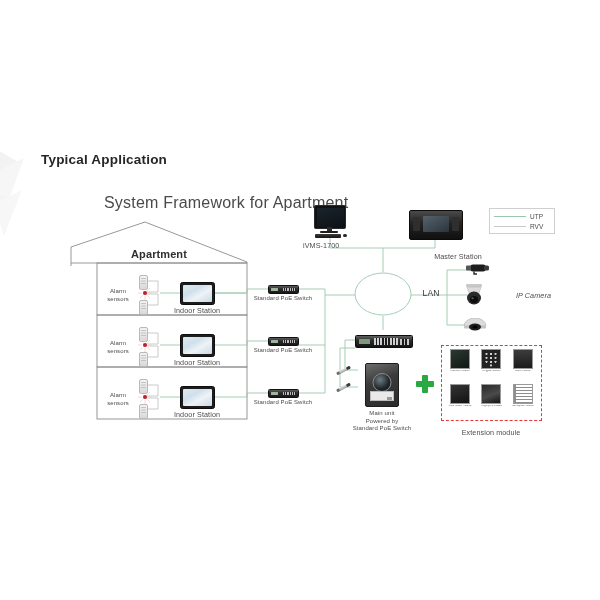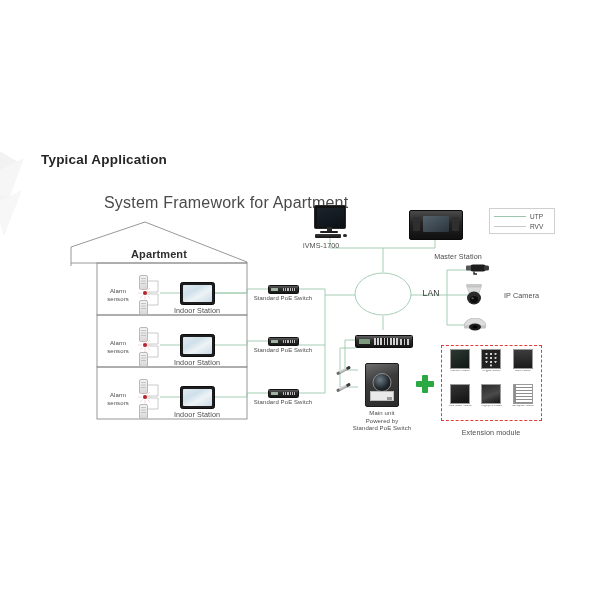--- a/index.html
+++ b/index.html
@@ -336,21 +336,21 @@
   <ellipse cx="12" cy="14" rx="7" ry="6.5" fill="#2a2a2a"></ellipse>
   <ellipse cx="12" cy="15.5" rx="4" ry="3.6" fill="#0c0c0c"></ellipse>
   <ellipse cx="10.6" cy="14.2" rx="1.2" ry="1" fill="#4a5a66"></ellipse>
 </svg>
 <svg class="cam-dome" style="left:462px;top:318px;" viewBox="0 0 26 14">
   <path d="M2 8 A11 8 0 0 1 24 8 Z" fill="#dcdcdc" stroke="#aeaeae" stroke-width="0.6"></path>
   <rect x="2" y="8" width="22" height="2.5" rx="1" fill="#c2c2c2"></rect>
   <ellipse cx="13" cy="9" rx="6" ry="3.4" fill="#1c1c1c"></ellipse>
   <ellipse cx="13" cy="9" rx="2.4" ry="1.6" fill="#000"></ellipse>
 </svg>
-<div class="lbl big" style="left:504px;top:291px;">IP Camera</div>
+<div class="lbl big" style="left:516px;top:291px;font-style:italic;">IP Camera</div>
 
 <div class="cord" style="left:336px;top:368px;">
     <b></b>
     <em></em>
     <s></s>
   </div>
 <div class="cord" style="left:336px;top:385px;">
     <b></b>
     <em></em>
     <s></s>

